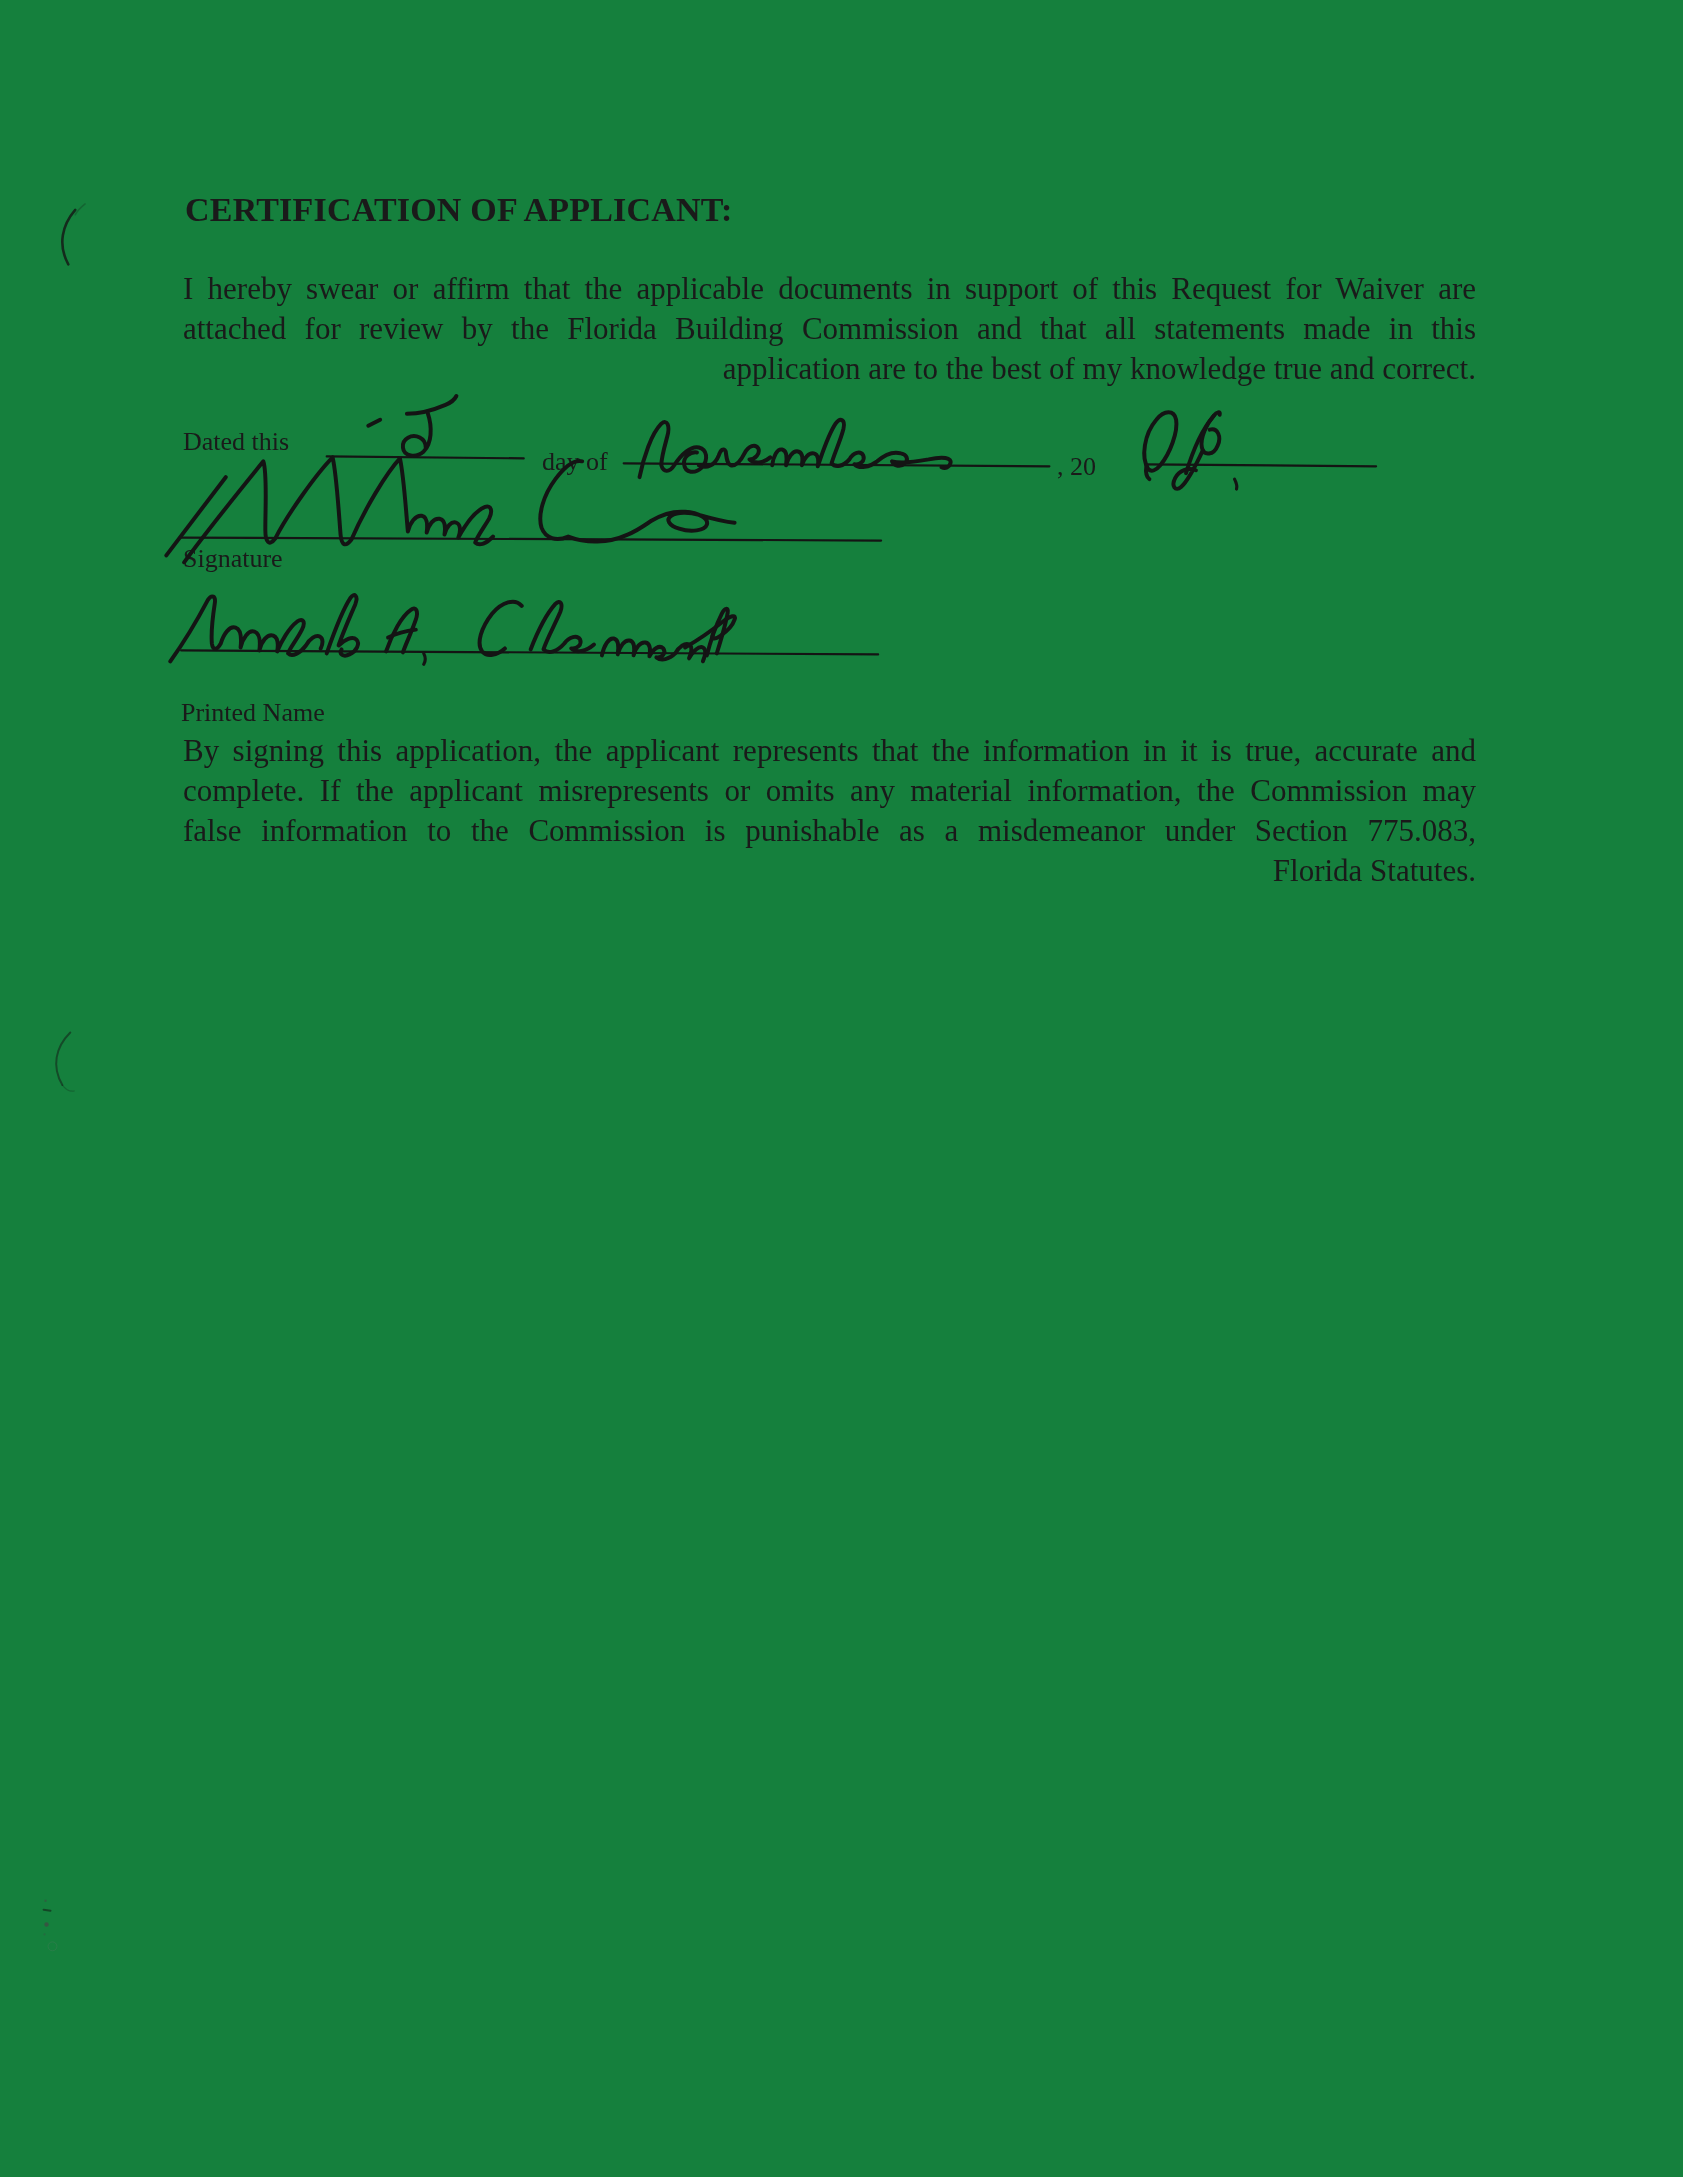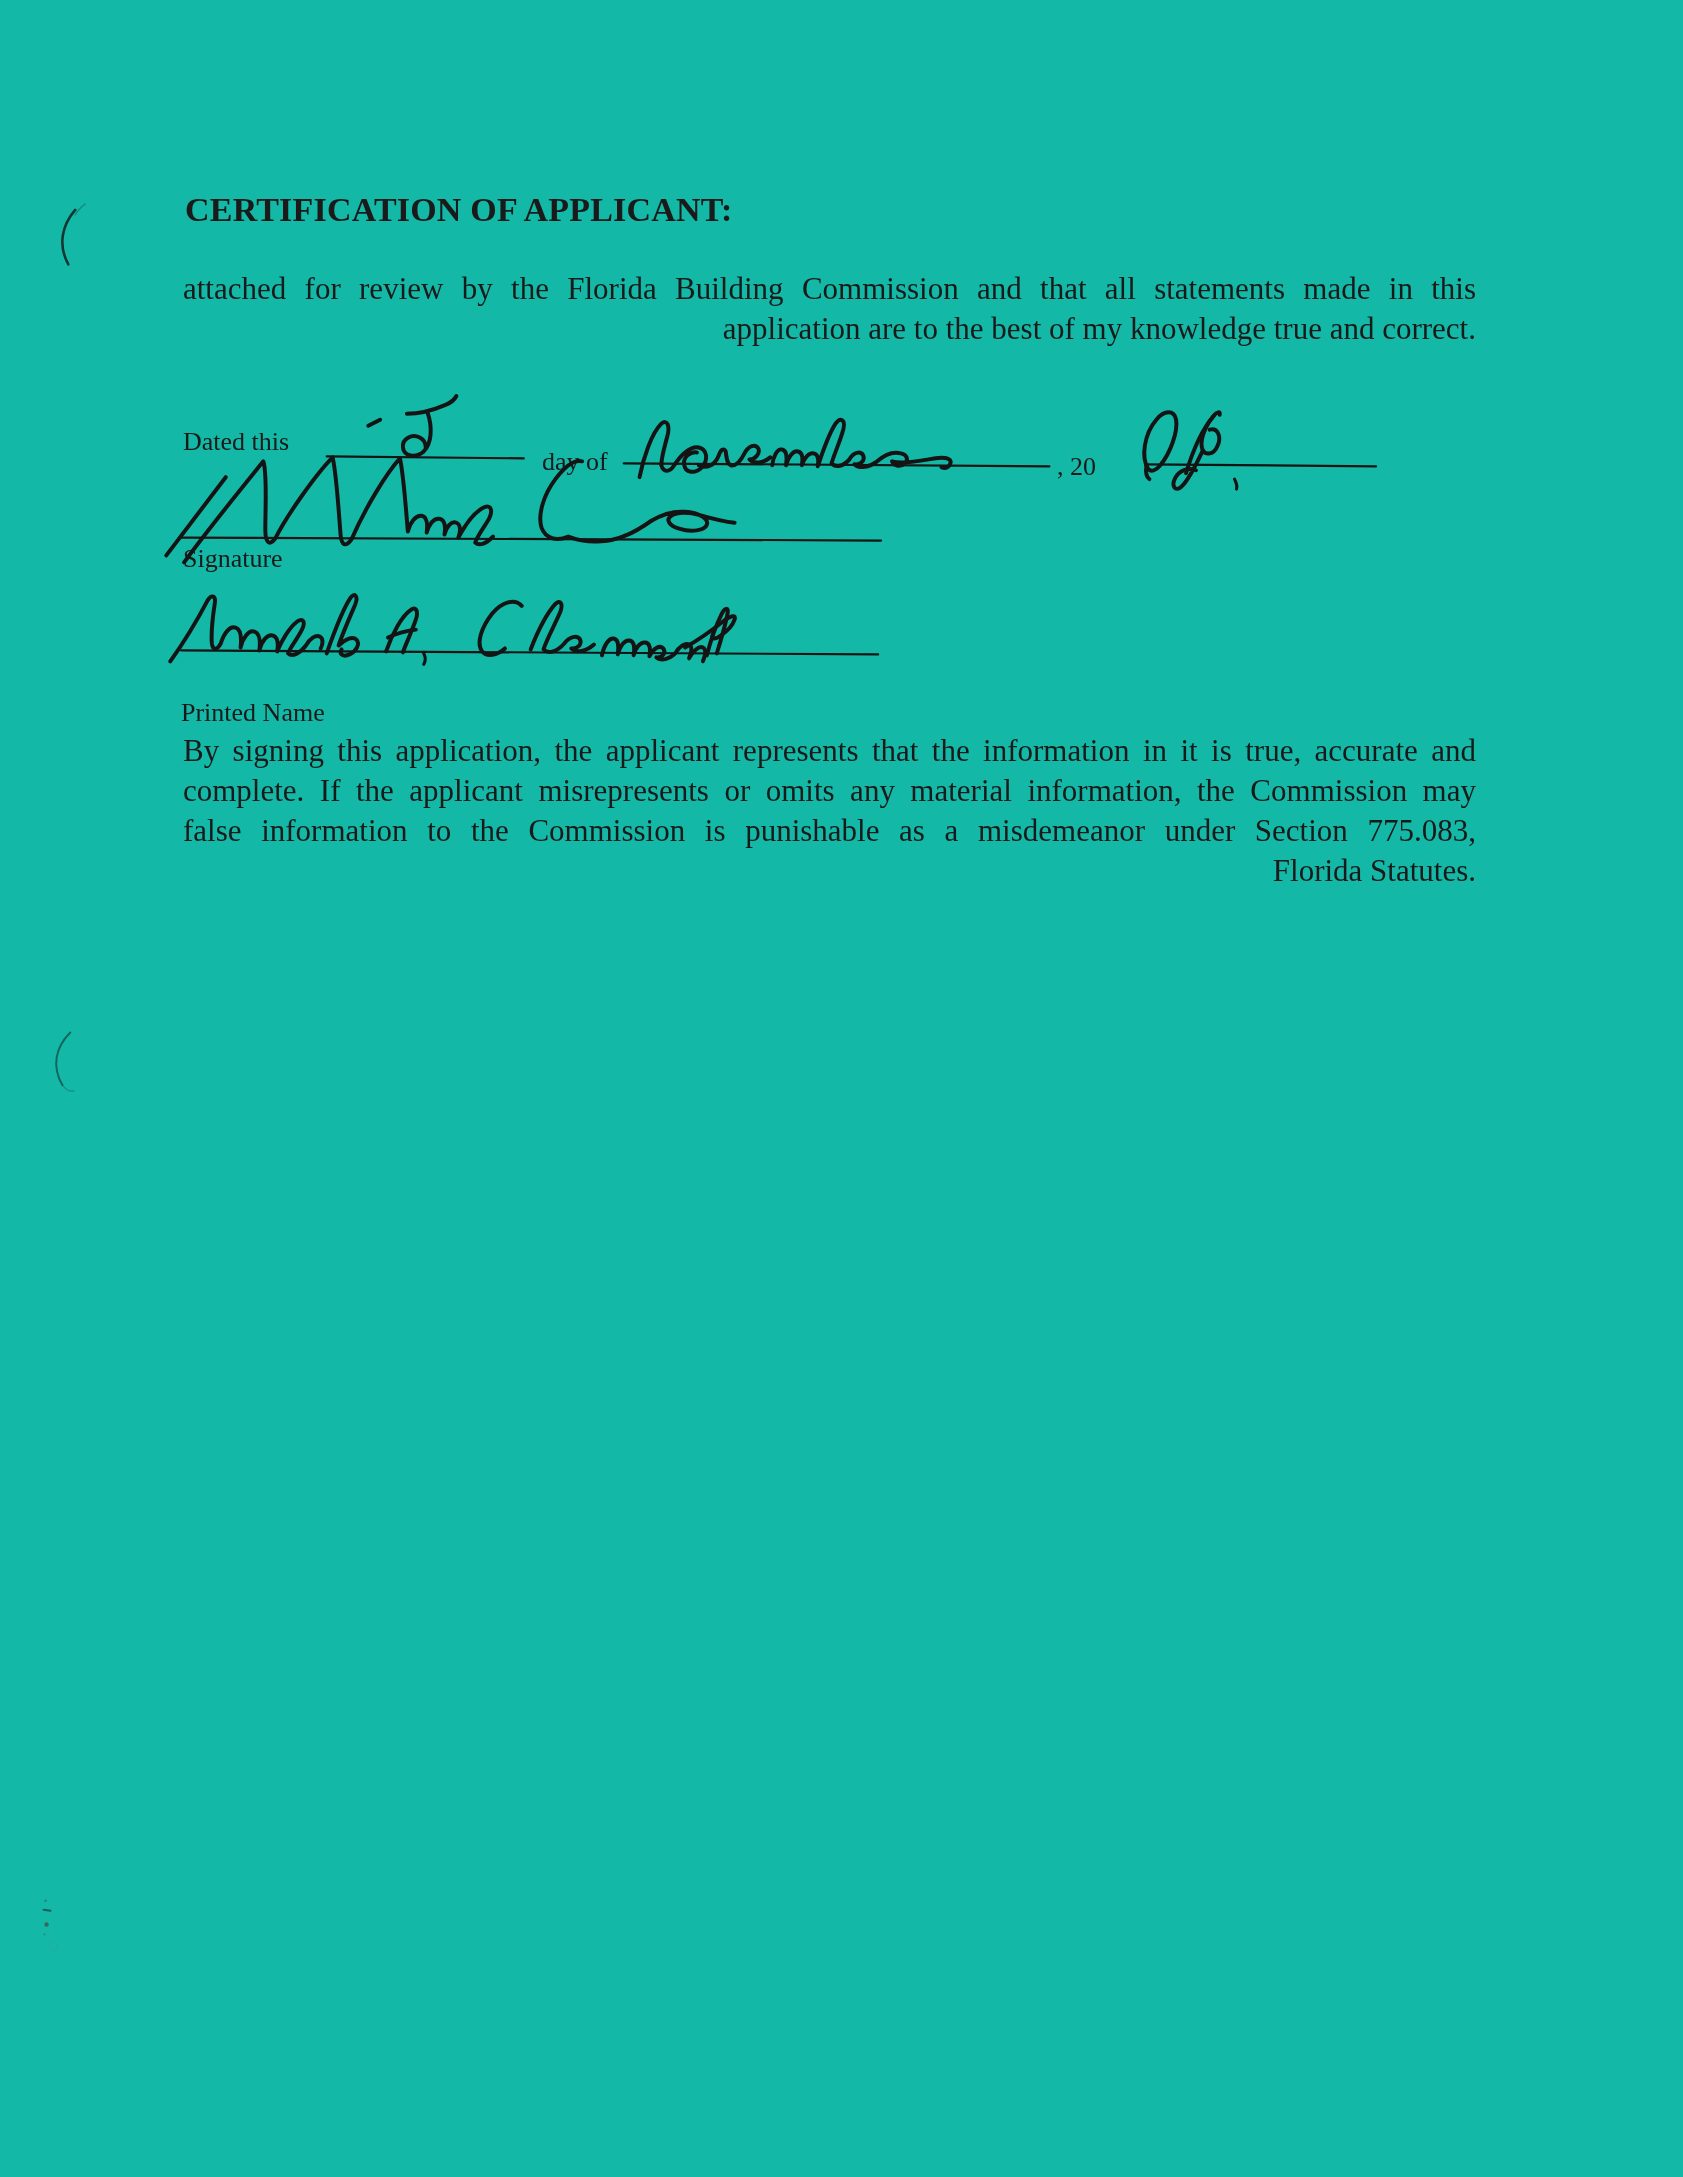--- a/index.html
+++ b/index.html
@@ -1,20 +1,20 @@
 <!DOCTYPE html>
 <html><head>
 <meta charset="utf-8">
 <style>
   html,body{margin:0;padding:0;background:#9a9a9a;}
   .page{
     position:relative;
     width:1683px;height:2177px;
     margin:0 auto;
-    background:#14b8a6;
+    background:#15803d;
     font-family:"Liberation Serif", serif;
     color:#1a1a1a;
     overflow:hidden;
   }
   .abs{position:absolute;}
   .doc-title{
     left:185px;top:191px;
     font-size:34px;font-weight:bold;
     letter-spacing:0.2px;
     white-space:nowrap;
@@ -38,20 +38,21 @@
   .artifact{stroke:#3a3a3a;}
 </style>
 </head>
 <body>
 
 <div class="page">
 
   <div class="abs doc-title">CERTIFICATION OF APPLICANT:</div>
 
   <div class="abs para" id="paragraph1">
+    <div class="jline">I hereby swear or affirm that the applicable documents in support of this Request for Waiver are</div>
     <div class="jline">attached for review by the Florida Building Commission and that all statements made in this</div>
     <div class="jline-last">application are to the best of my knowledge true and correct.</div>
   </div>
 
   <div class="abs inline-label" id="lbl-dated-this">Dated this</div>
   <div class="abs inline-label" id="lbl-day-of">day of</div>
   <div class="abs inline-label" id="lbl-year-prefix">, 20</div>
   <div class="abs inline-label" id="lbl-signature">Signature</div>
   <div class="abs inline-label" id="lbl-printed-name">Printed Name</div>
 

